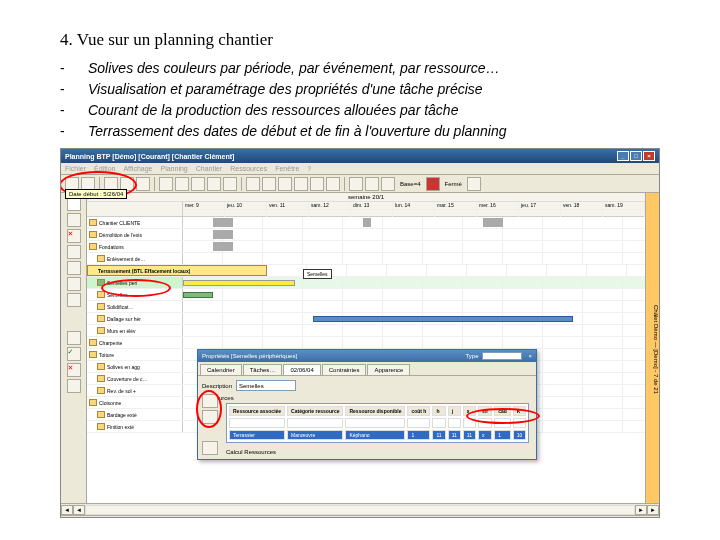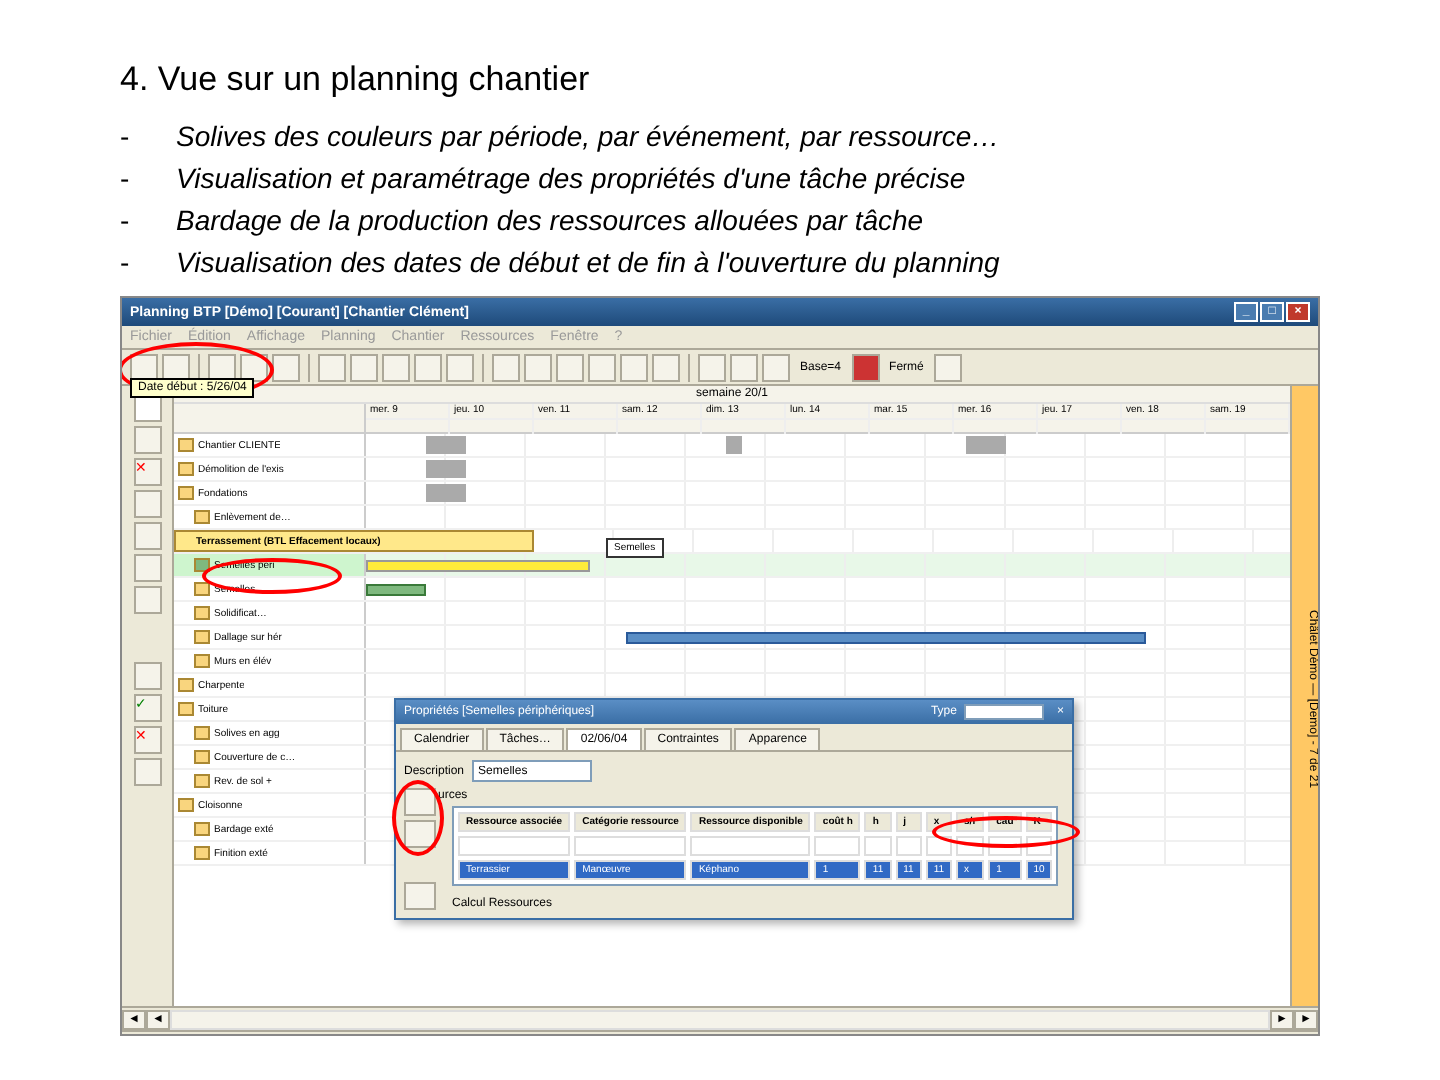--- a/index.html
+++ b/index.html
@@ -1,18 +1,18 @@
 <!DOCTYPE html>
 <html><head>
 <meta charset="utf-8">
 <style>
 *{margin:0;padding:0;box-sizing:border-box;font-family:Arial,sans-serif}
 body{width:720px;height:540px;background:#fff;position:relative;overflow:hidden}
 .slide{padding:30px 60px 0 60px}
-.title{font-size:17px;font-family:Liberation Sans, sans-serif;margin-bottom:8px}
+.title{font-size:17px;font-family:Liberation Serif, serif;margin-bottom:8px}
 .bullets{font-size:14px;font-family:'Times New Roman',serif;font-style:italic;line-height:1.5}
 .bullet{display:flex}
 .dash{width:28px;flex-shrink:0;font-style:normal}
 .bt{flex:1}
 .app{margin:6px 60px 0 60px;border:1px solid #888;background:#ece9d8;font-size:7px;height:370px;position:relative;overflow:hidden}
 .titlebar{height:14px;background:linear-gradient(#3a6ea5,#1e4a7a);color:#fff;display:flex;align-items:center;padding:0 4px;font-weight:bold}
 .tspan{flex:1}
 .wbtns{display:flex;gap:1px}
 .wbtn{width:12px;height:10px;background:#4a7cb0;border:1px solid #fff;text-align:center;line-height:8px;font-size:6px}
 .wbtn.cl{background:#c0392b}
@@ -73,25 +73,25 @@
     <div class="bullet">
         <span class="dash">-</span>
         <span class="bt">Solives des couleurs par période, par événement, par ressource…</span>
       </div>
     <div class="bullet">
         <span class="dash">-</span>
         <span class="bt">Visualisation et paramétrage des propriétés d'une tâche précise</span>
       </div>
     <div class="bullet">
         <span class="dash">-</span>
-        <span class="bt">Bardage de la production des ressources allouées par tâche</span>
+        <span class="bt">Courant de la production des ressources allouées par tâche</span>
       </div>
     <div class="bullet">
         <span class="dash">-</span>
-        <span class="bt">Visualisation des dates de début et de fin à l'ouverture du planning</span>
+        <span class="bt">Terrassement des dates de début et de fin à l'ouverture du planning</span>
       </div>
   </div>
 </div>
 
 <div class="app">
   <div class="titlebar">
     <span class="tspan">Planning BTP [Démo]  [Courant]  [Chantier Clément]</span>
     <div class="wbtns">
       <div class="wbtn">_</div>
       <div class="wbtn">□</div>

